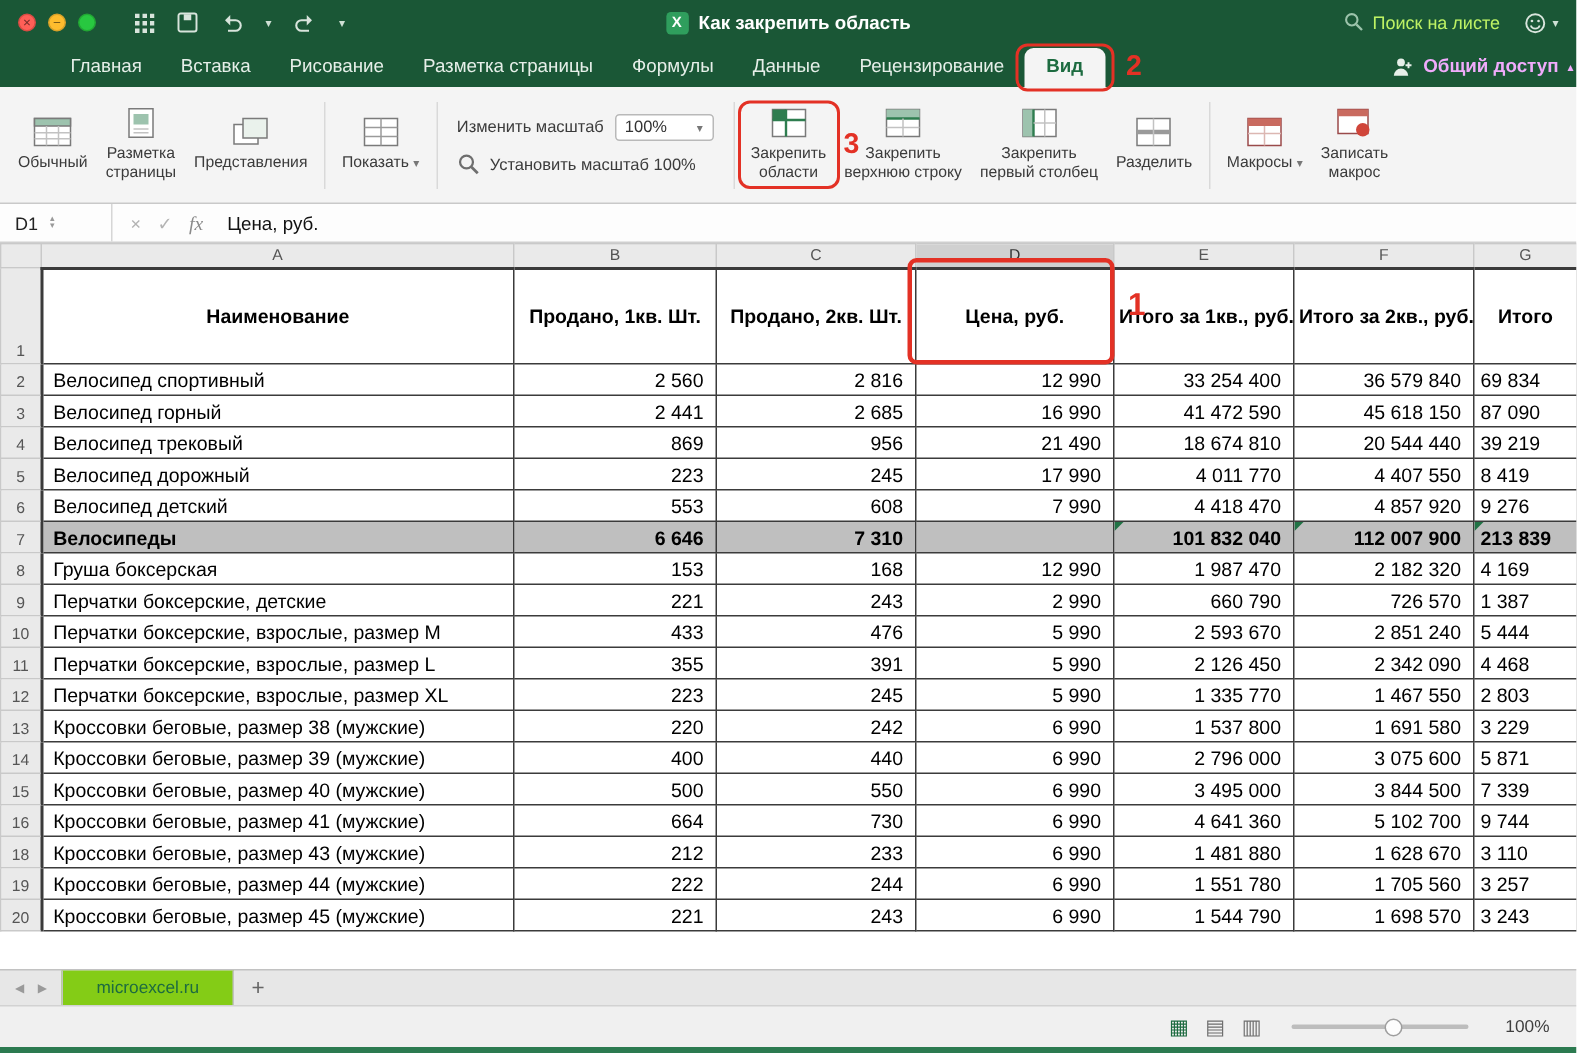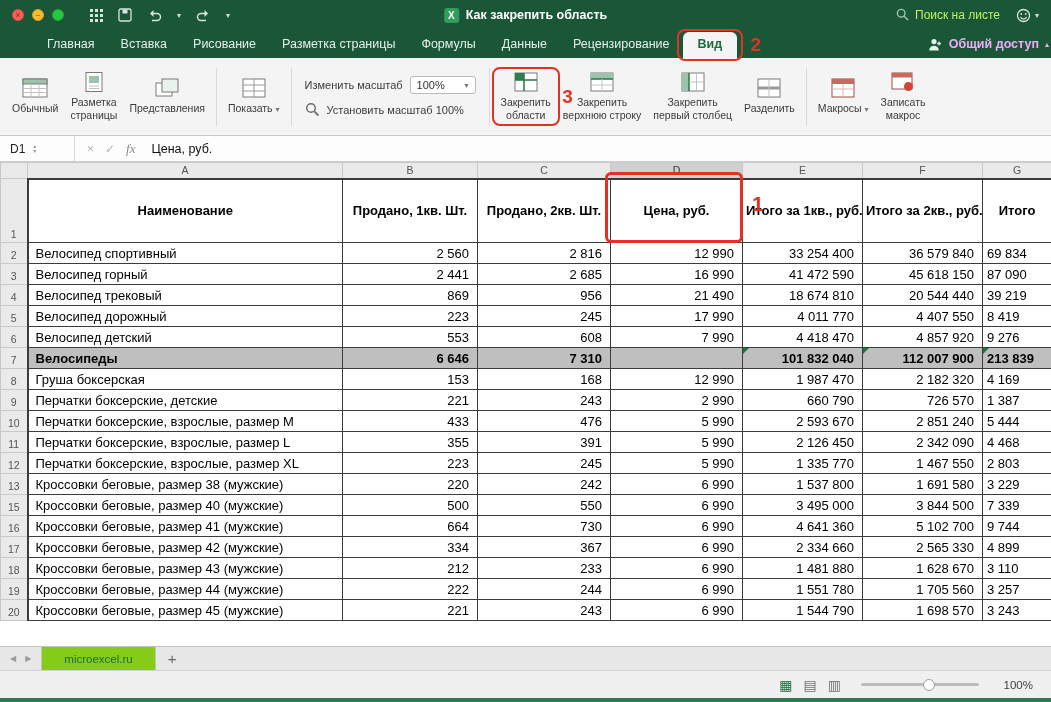--- a/index.html
+++ b/index.html
@@ -468,48 +468,48 @@
             <td class="rowhead">13</td>
             <td class="c-name c-first">Кроссовки беговые, размер 38 (мужские)</td>
             <td class="c-num">220</td>
             <td class="c-num">242</td>
             <td class="c-num">6 990</td>
             <td class="c-num">1 537 800</td>
             <td class="c-num">1 691 580</td>
             <td class="c-num c-g">3 229</td>
           </tr>
           <tr>
+            <td class="rowhead">14</td>
+            <td class="c-name c-first">Кроссовки беговые, размер 39 (мужские)</td>
+            <td class="c-num">400</td>
+            <td class="c-num">440</td>
+            <td class="c-num">6 990</td>
+            <td class="c-num">2 796 000</td>
+            <td class="c-num">3 075 600</td>
+            <td class="c-num c-g">5 871</td>
+          </tr>
+          <tr>
             <td class="rowhead">15</td>
             <td class="c-name c-first">Кроссовки беговые, размер 40 (мужские)</td>
             <td class="c-num">500</td>
             <td class="c-num">550</td>
             <td class="c-num">6 990</td>
             <td class="c-num">3 495 000</td>
             <td class="c-num">3 844 500</td>
             <td class="c-num c-g">7 339</td>
           </tr>
           <tr>
             <td class="rowhead">16</td>
             <td class="c-name c-first">Кроссовки беговые, размер 41 (мужские)</td>
             <td class="c-num">664</td>
             <td class="c-num">730</td>
             <td class="c-num">6 990</td>
             <td class="c-num">4 641 360</td>
             <td class="c-num">5 102 700</td>
             <td class="c-num c-g">9 744</td>
-          </tr>
-          <tr>
-            <td class="rowhead">17</td>
-            <td class="c-name c-first">Кроссовки беговые, размер 42 (мужские)</td>
-            <td class="c-num">334</td>
-            <td class="c-num">367</td>
-            <td class="c-num">6 990</td>
-            <td class="c-num">2 334 660</td>
-            <td class="c-num">2 565 330</td>
-            <td class="c-num c-g">4 899</td>
           </tr>
           <tr>
             <td class="rowhead">18</td>
             <td class="c-name c-first">Кроссовки беговые, размер 43 (мужские)</td>
             <td class="c-num">212</td>
             <td class="c-num">233</td>
             <td class="c-num">6 990</td>
             <td class="c-num">1 481 880</td>
             <td class="c-num">1 628 670</td>
             <td class="c-num c-g">3 110</td>

